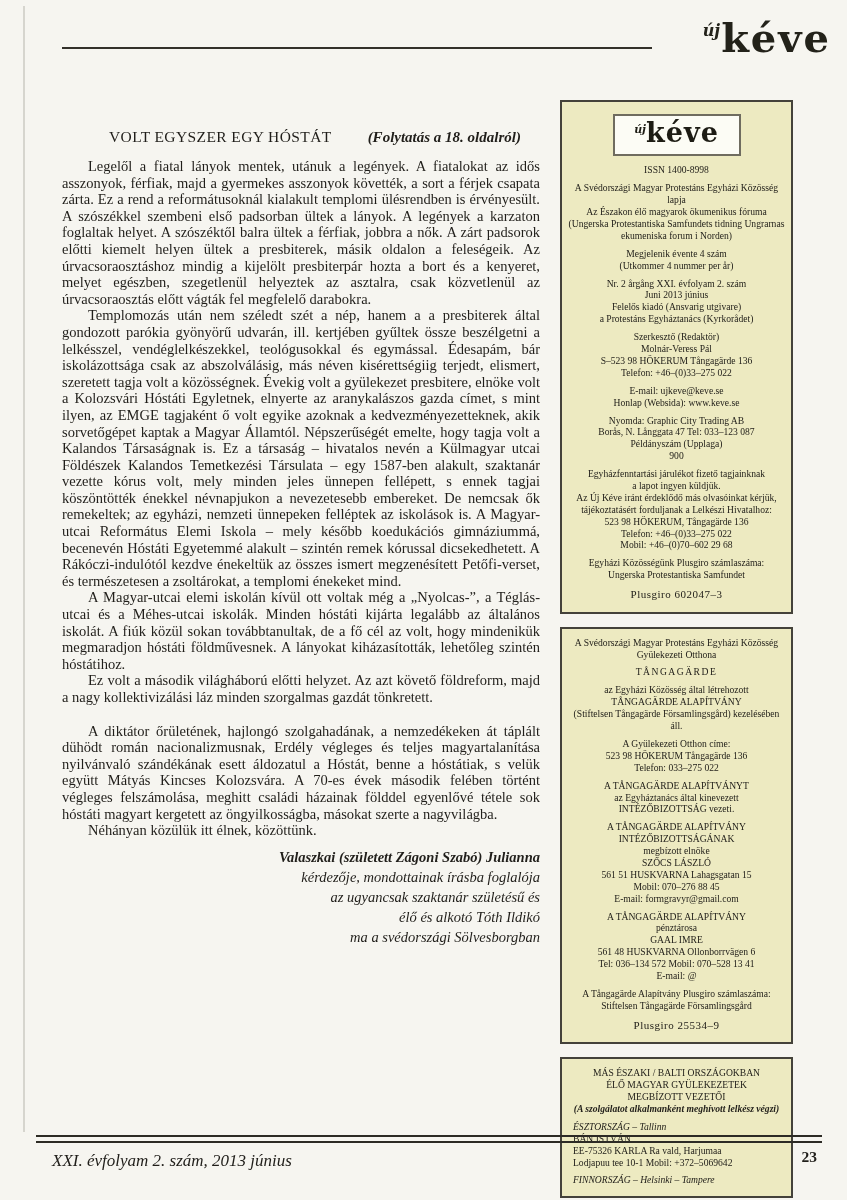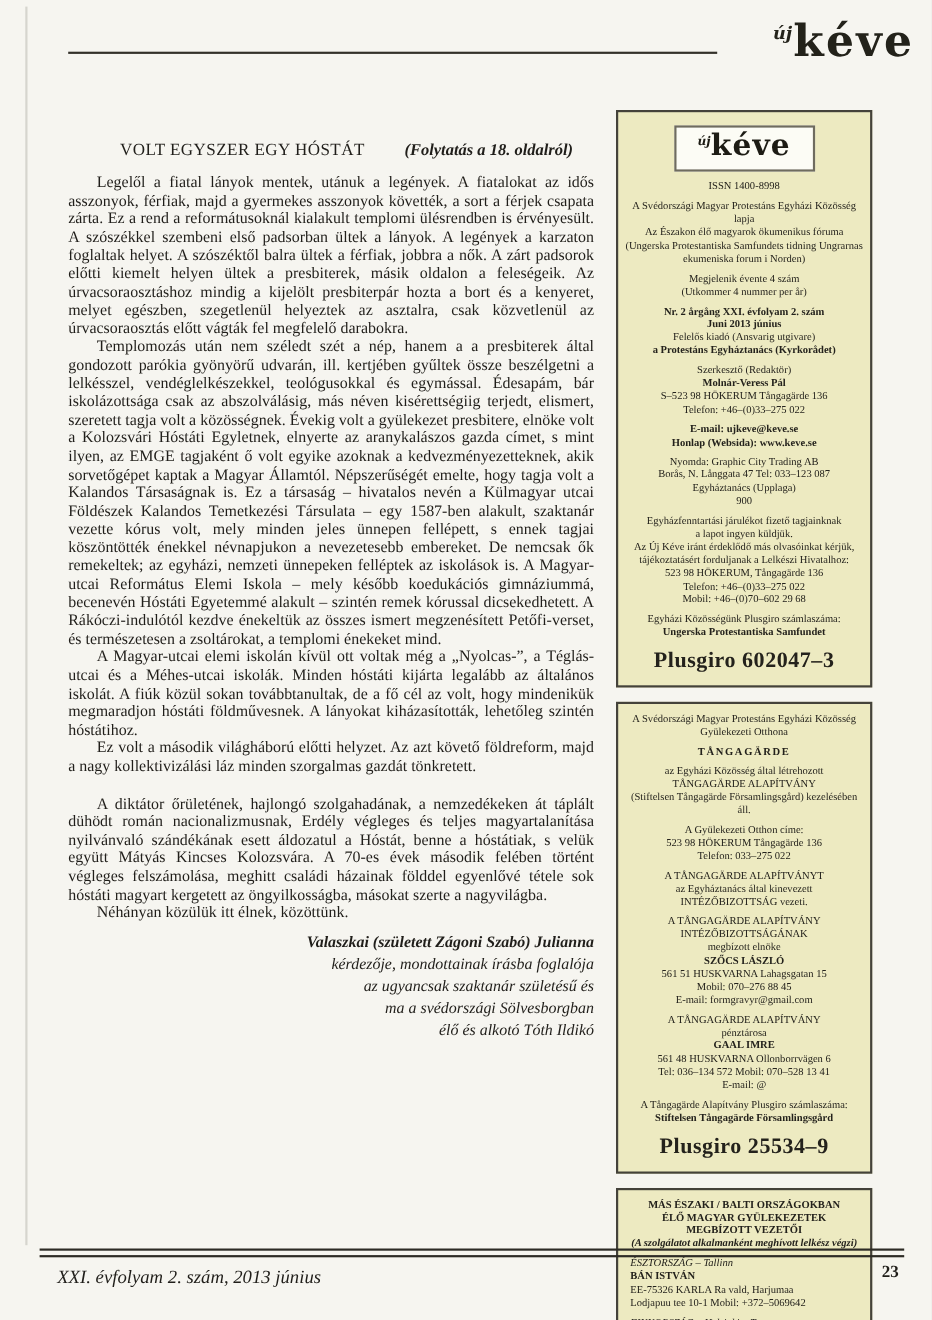--- a/index.html
+++ b/index.html
@@ -21,25 +21,25 @@
   .body .ln{font-size:14.5px;line-height:16.6px;text-align:justify;text-indent:26px;}
   .body .gap{margin-top:17px;}
   .signature{margin-top:8px;text-align:right;font-style:italic;font-size:14.5px;line-height:20px;}
   .signature .sig-b{font-weight:bold;}
 
   .sidebar{position:absolute;left:560px;top:100px;width:233px;display:flex;flex-direction:column;gap:13px;}
   .box{background:#edeac1;border:2px solid #44423a;padding:8px 6px 10px;text-align:center;
        font-size:9.6px;line-height:1.24;color:#24221c;}
   .lines .ln{min-height:10px;}
   .gap{margin-top:6px;}
-  .b{font-weight:bold;}
+  .b{font-weight:normal;}
   .i{font-style:italic;}
   .bi{font-weight:bold;font-style:italic;}
   .sp1{letter-spacing:1.5px;}
-  .big{font-size:20px;font-weight:bold;letter-spacing:.5px;margin-top:7px;}
+  .big{font-size:11px;font-weight:normal;letter-spacing:.5px;margin-top:7px;}
   .ctr{text-align:center;}
   .box3 .lines{text-align:left;padding:0 5px;}
   .logo-box{width:116px;margin:4px auto 8px;background:#fcfcf5;border:2px solid #6f6c5f;
             padding:0 4px 5px;text-align:center;color:#1d1c14;white-space:nowrap;}
   .logo-sup2{font-size:11px;font-weight:bold;font-style:italic;position:relative;top:-9px;font-family:"DejaVu Serif",serif;}
   .logo-main2{font-size:27px;font-weight:bold;letter-spacing:1px;font-family:"DejaVu Serif",serif;}
 
   .footer-rule{position:absolute;left:36px;top:1135px;width:786px;height:4px;
                border-top:2px solid #2d2b25;border-bottom:2px solid #2d2b25;}
   .footer-left{position:absolute;left:52px;top:1151px;font-style:italic;font-size:17px;}
@@ -65,22 +65,22 @@
         <div class="ln">Templomozás után nem széledt szét a nép, hanem a a presbiterek által gondozott parókia gyönyörű udvarán, ill. kertjében gyűltek össze beszélgetni a lelkésszel, vendéglelkészekkel, teológusokkal és egymással. Édesapám, bár iskolázottsága csak az abszolválásig, más néven kisérettségiig terjedt, elismert, szeretett tagja volt a közösségnek. Évekig volt a gyülekezet presbitere, elnöke volt a Kolozsvári Hóstáti Egyletnek, elnyerte az aranykalászos gazda címet, s mint ilyen, az EMGE tagjaként ő volt egyike azoknak a kedvezményezetteknek, akik sorvetőgépet kaptak a Magyar Államtól. Népszerűségét emelte, hogy tagja volt a Kalandos Társaságnak is. Ez a társaság – hivatalos nevén a Külmagyar utcai Földészek Kalandos Temetkezési Társulata – egy 1587-ben alakult, szaktanár vezette kórus volt, mely minden jeles ünnepen fellépett, s ennek tagjai köszöntötték énekkel névnapjukon a nevezetesebb embereket. De nemcsak ők remekeltek; az egyházi, nemzeti ünnepeken felléptek az iskolások is. A Magyar-utcai Református Elemi Iskola – mely később koedukációs gimnáziummá, becenevén Hóstáti Egyetemmé alakult – szintén remek kórussal dicsekedhetett. A Rákóczi-indulótól kezdve énekeltük az összes ismert megzenésített Petőfi-verset, és természetesen a zsoltárokat, a templomi énekeket mind.</div>
         <div class="ln">A Magyar-utcai elemi iskolán kívül ott voltak még a „Nyolcas-”, a Téglás-utcai és a Méhes-utcai iskolák. Minden hóstáti kijárta legalább az általános iskolát. A fiúk közül sokan továbbtanultak, de a fő cél az volt, hogy mindenikük megmaradjon hóstáti földművesnek. A lányokat kiházasították, lehetőleg szintén hóstátihoz.</div>
         <div class="ln">Ez volt a második világháború előtti helyzet. Az azt követő földreform, majd a nagy kollektivizálási láz minden szorgalmas gazdát tönkretett.</div>
         <div class="ln gap">A diktátor őrületének, hajlongó szolgahadának, a nemzedékeken át táplált dühödt román nacionalizmusnak, Erdély végleges és teljes magyartalanítása nyilvánvaló szándékának esett áldozatul a Hóstát, benne a hóstátiak, s velük együtt Mátyás Kincses Kolozsvára. A 70-es évek második felében történt végleges felszámolása, meghitt családi házainak földdel egyenlővé tétele sok hóstáti magyart kergetett az öngyilkosságba, másokat szerte a nagyvilágba.</div>
         <div class="ln">Néhányan közülük itt élnek, közöttünk.</div>
       </div>
     <div class="signature lines">
         <div class="ln sig-b">Valaszkai (született Zágoni Szabó) Julianna</div>
         <div class="ln">kérdezője, mondottainak írásba foglalója</div>
         <div class="ln">az ugyancsak szaktanár születésű és</div>
+        <div class="ln">élő és alkotó Tóth Ildikó</div>
         <div class="ln">ma a svédországi Sölvesborgban</div>
-        <div class="ln">élő és alkotó Tóth Ildikó</div>
       </div>
   </div>
 
   <aside class="sidebar">
     <section class="box">
       <div class="logo-box">
         <span class="logo-sup2">új</span><span class="logo-main2">kéve</span>
       </div>
       <div class="lines">
           <div class="ln gap">ISSN  1400-8998</div>
@@ -95,21 +95,21 @@
           <div class="ln">Felelős kiadó (Ansvarig utgivare)</div>
           <div class="ln b">a Protestáns Egyháztanács (Kyrkorådet)</div>
           <div class="ln gap">Szerkesztő (Redaktör)</div>
           <div class="ln b">Molnár-Veress Pál</div>
           <div class="ln">S–523 98  HÖKERUM  Tångagärde 136</div>
           <div class="ln">Telefon: +46–(0)33–275 022</div>
           <div class="ln b gap">E-mail: ujkeve@keve.se</div>
           <div class="ln b">Honlap (Websida): www.keve.se</div>
           <div class="ln gap">Nyomda: Graphic City Trading AB</div>
           <div class="ln">Borås, N. Långgata 47 Tel: 033–123 087</div>
-          <div class="ln">Egyháztanács (Upplaga)</div>
+          <div class="ln">Példányszám (Upplaga)</div>
           <div class="ln">900</div>
           <div class="ln gap">Egyházfenntartási járulékot fizető tagjainknak</div>
           <div class="ln">a lapot ingyen küldjük.</div>
           <div class="ln">Az Új Kéve iránt érdeklődő más olvasóinkat kérjük,</div>
           <div class="ln">tájékoztatásért forduljanak a Lelkészi Hivatalhoz:</div>
           <div class="ln">523 98  HÖKERUM, Tångagärde 136</div>
           <div class="ln">Telefon: +46–(0)33–275 022</div>
           <div class="ln">Mobil: +46–(0)70–602 29 68</div>
           <div class="ln gap">Egyházi Közösségünk Plusgiro számlaszáma:</div>
           <div class="ln b">Ungerska Protestantiska Samfundet</div>

